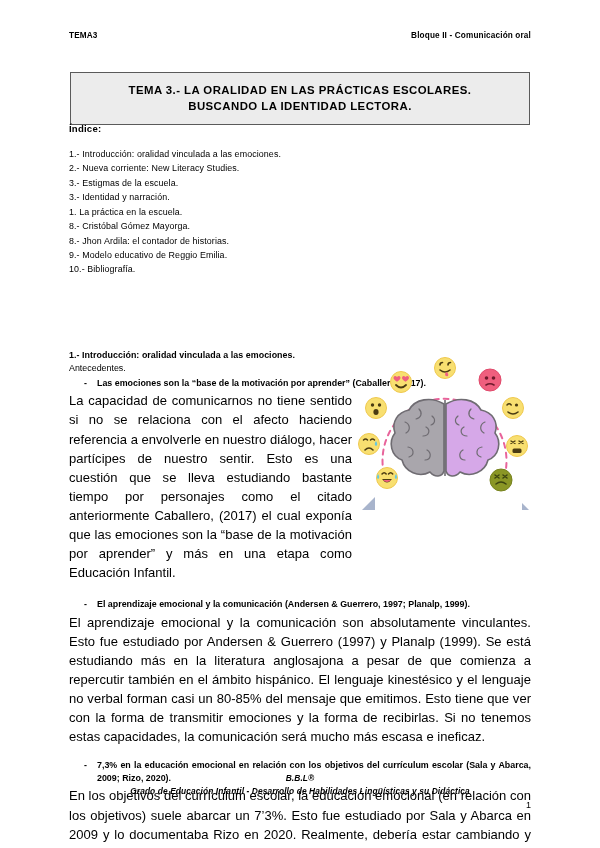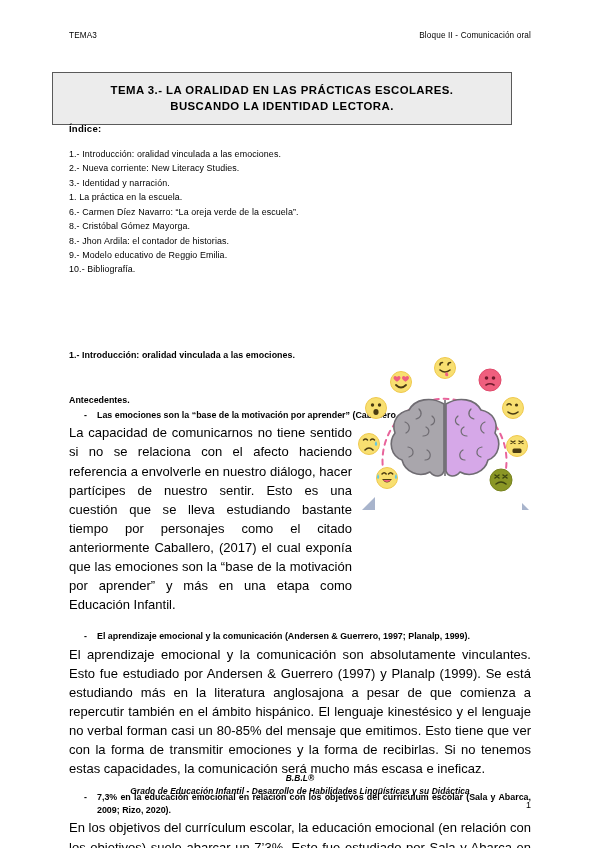--- a/index.html
+++ b/index.html
@@ -26,28 +26,28 @@
   
   .doc-header {
     position: absolute;
     left: 69px;
     top: 31px;
     width: 462px;
     display: flex;
     justify-content: space-between;
     align-items: baseline;
     font-size: 8.2px;
-    font-weight: normal;
+    font-weight: bold;
     letter-spacing: 0.15px;
   }
 
   
   .title-box {
     position: absolute;
-    left: 52px;
+    left: 70px;
     top: 72px;
     width: 460px;
     box-sizing: border-box;
     border: 1.3px solid #5a5a5a;
     background: #ececec;
     padding: 9px 14px 10px 14px;
     text-align: center;
     font-weight: bold;
     font-size: 11.4px;
     line-height: 1.42;
@@ -82,24 +82,23 @@
     top: 349px;
     width: 462px;
   }
   .sec-heading {
     font-weight: bold;
     font-size: 8.9px;
     letter-spacing: 0.05px;
     line-height: 1.42;
   }
   .sec-sub {
-    font-weight: bold;
+    font-weight: normal;
     font-size: 8.9px;
     line-height: 1.42;
-    margin-top: 32px;
   }
 
   .bullet {
     display: flex;
     margin-top: 3px;
     font-weight: bold;
     font-size: 8.9px;
     line-height: 1.47;
   }
   .bullet .dash {
@@ -192,23 +191,23 @@
   <div class="title-box">
     <span class="title-line">TEMA 3.- LA ORALIDAD EN LAS PRÁCTICAS ESCOLARES.</span>
     <span class="title-line">BUSCANDO LA IDENTIDAD LECTORA.</span>
   </div>
 
   <div class="index-wrap">
     <div class="index-title">Índice:</div>
     <div class="index-list">
       <span class="index-item">1.- Introducción: oralidad vinculada a las emociones.</span>
       <span class="index-item">2.- Nueva corriente: New Literacy Studies.</span>
+      <span class="index-item">3.- Estigmas de la escuela.</span>
       <span class="index-item">3.- Identidad y narración.</span>
       <span class="index-item">1. La práctica en la escuela.</span>
-      <span class="index-item">6.- Carmen Díez Navarro: “La oreja verde de la escuela”.</span>
       <span class="index-item">8.- Cristóbal Gómez Mayorga.</span>
       <span class="index-item">8.- Jhon Ardila: el contador de historias.</span>
       <span class="index-item">9.- Modelo educativo de Reggio Emilia.</span>
       <span class="index-item">10.- Bibliografía.</span>
     </div>
   </div>
 
   <div class="section1">
     <div class="sec-heading">1.- Introducción: oralidad vinculada a las emociones.</div>
     <div class="sec-sub">Antecedentes.</div>

